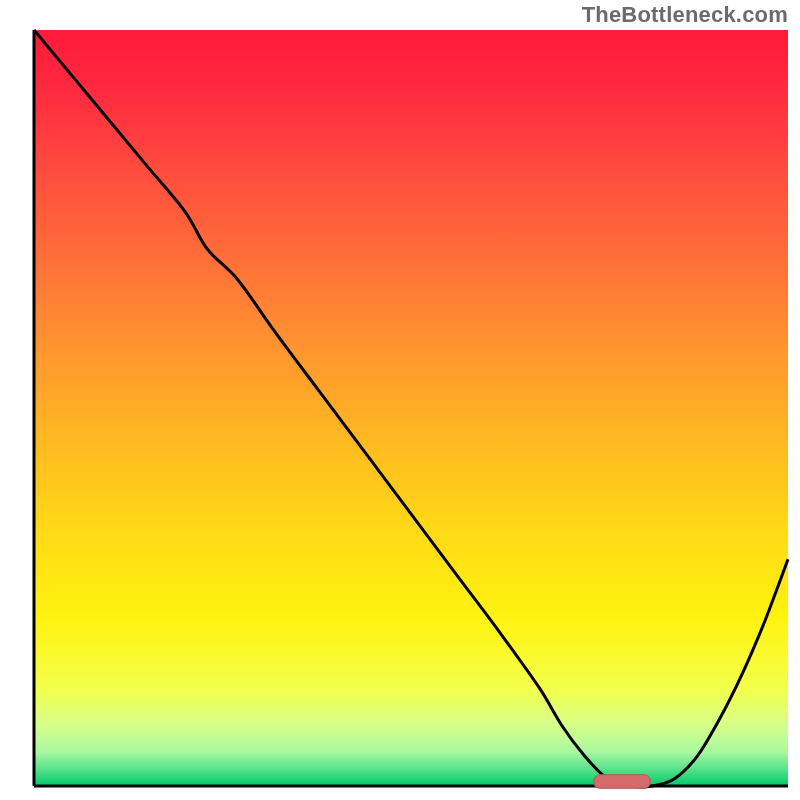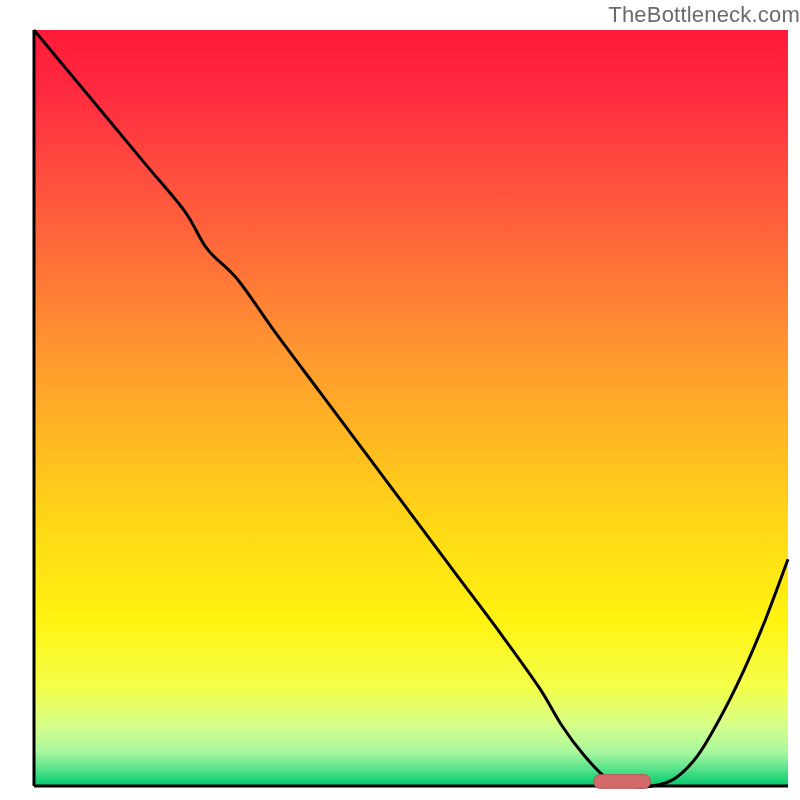--- a/index.html
+++ b/index.html
@@ -11,23 +11,23 @@
     font-family: Arial, Helvetica, sans-serif;
   }
   .container {
     position: relative;
     width: 800px;
     height: 800px;
   }
   .watermark {
     position: absolute;
     top: 2px;
-    right: 0;
+    right: 12px;
     font-size: 22px;
-    font-weight: normal;
+    font-weight: bold;
     color: #6b6b6b;
     letter-spacing: 0.2px;
   }
   svg {
     position: absolute;
     top: 0;
     left: 0;
   }
 </style>
 </head>

